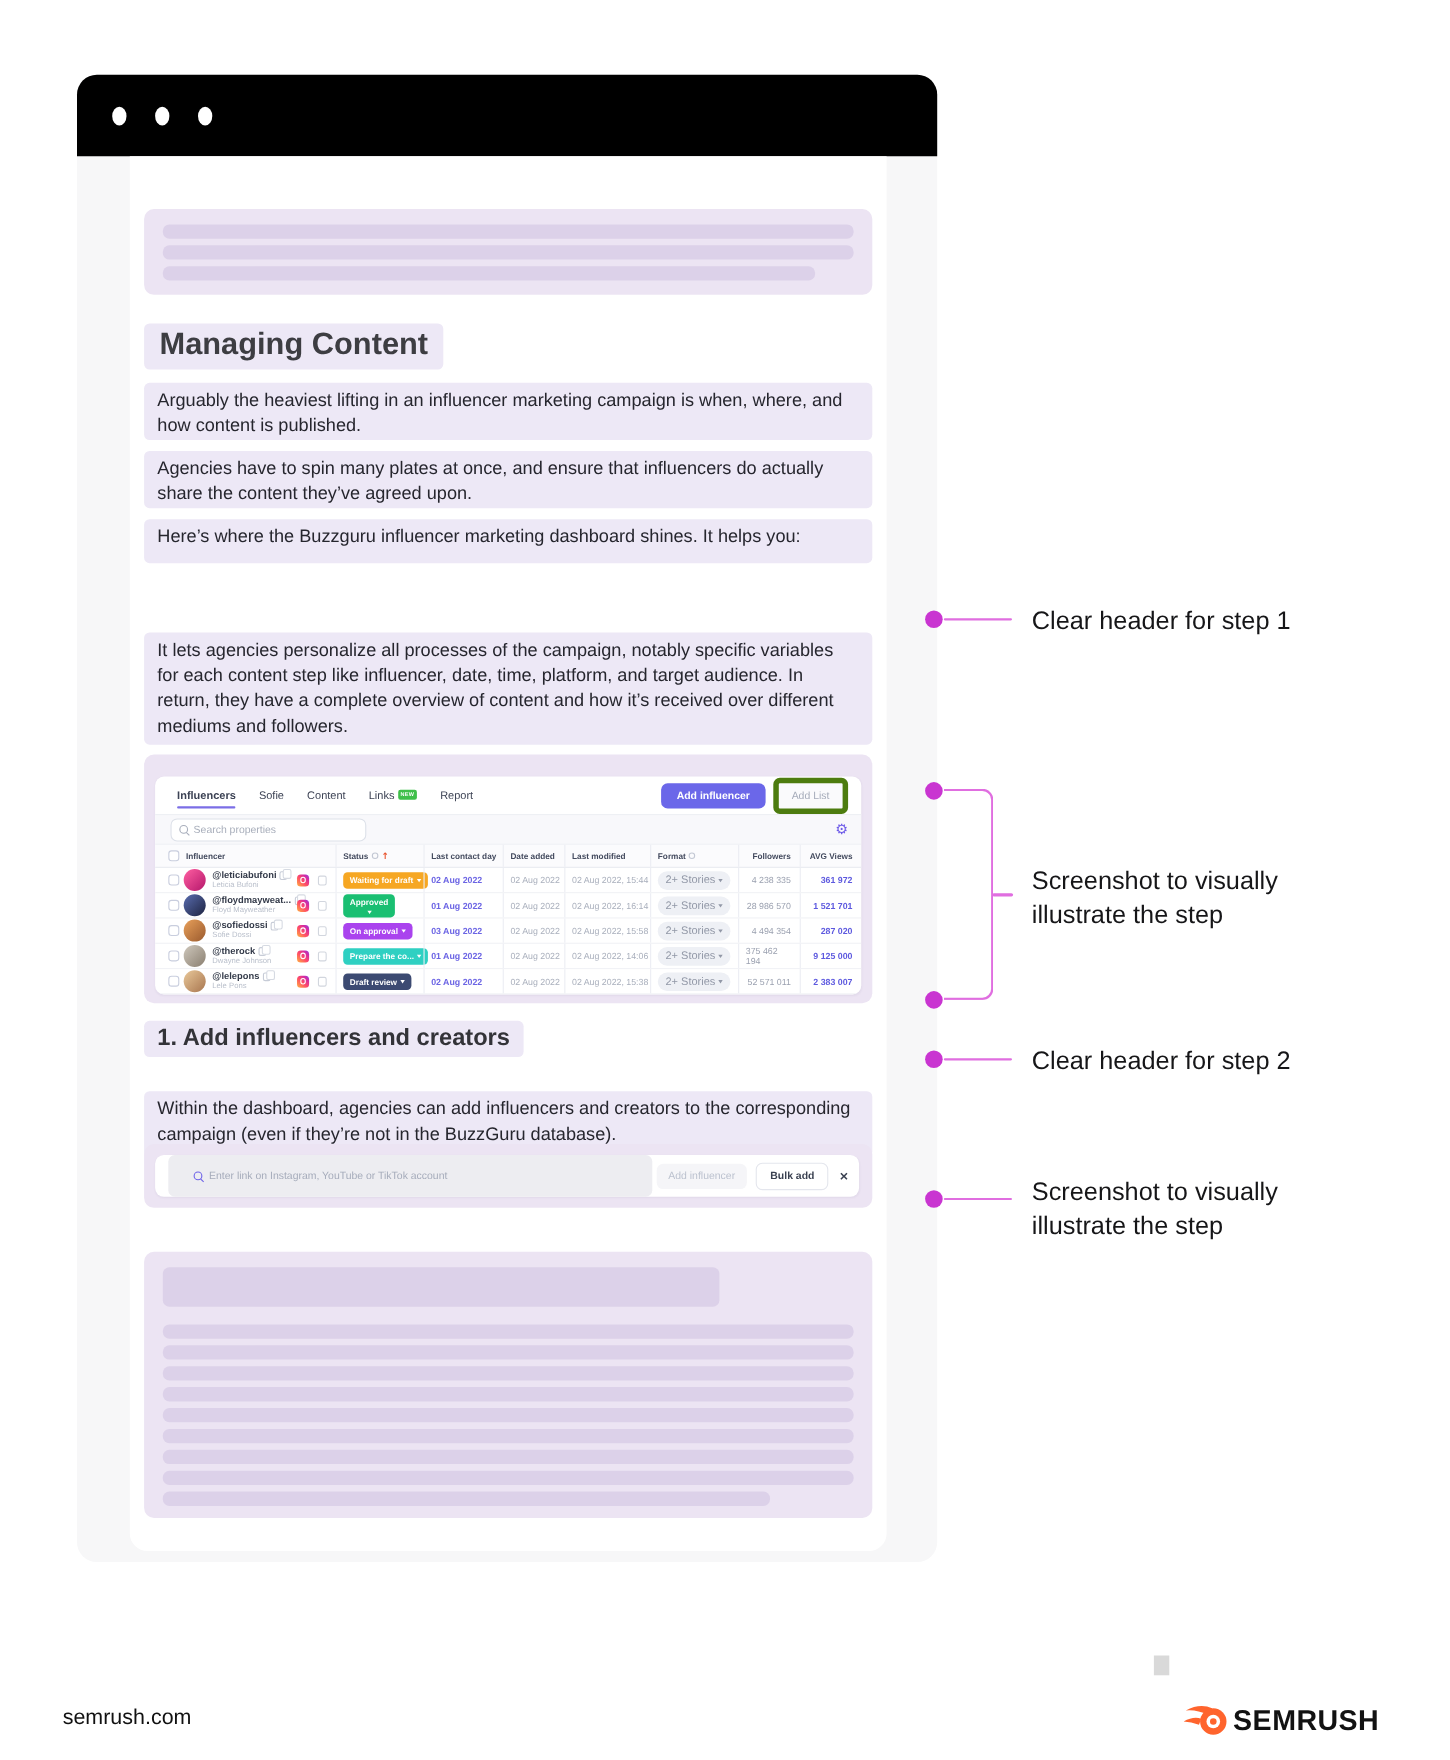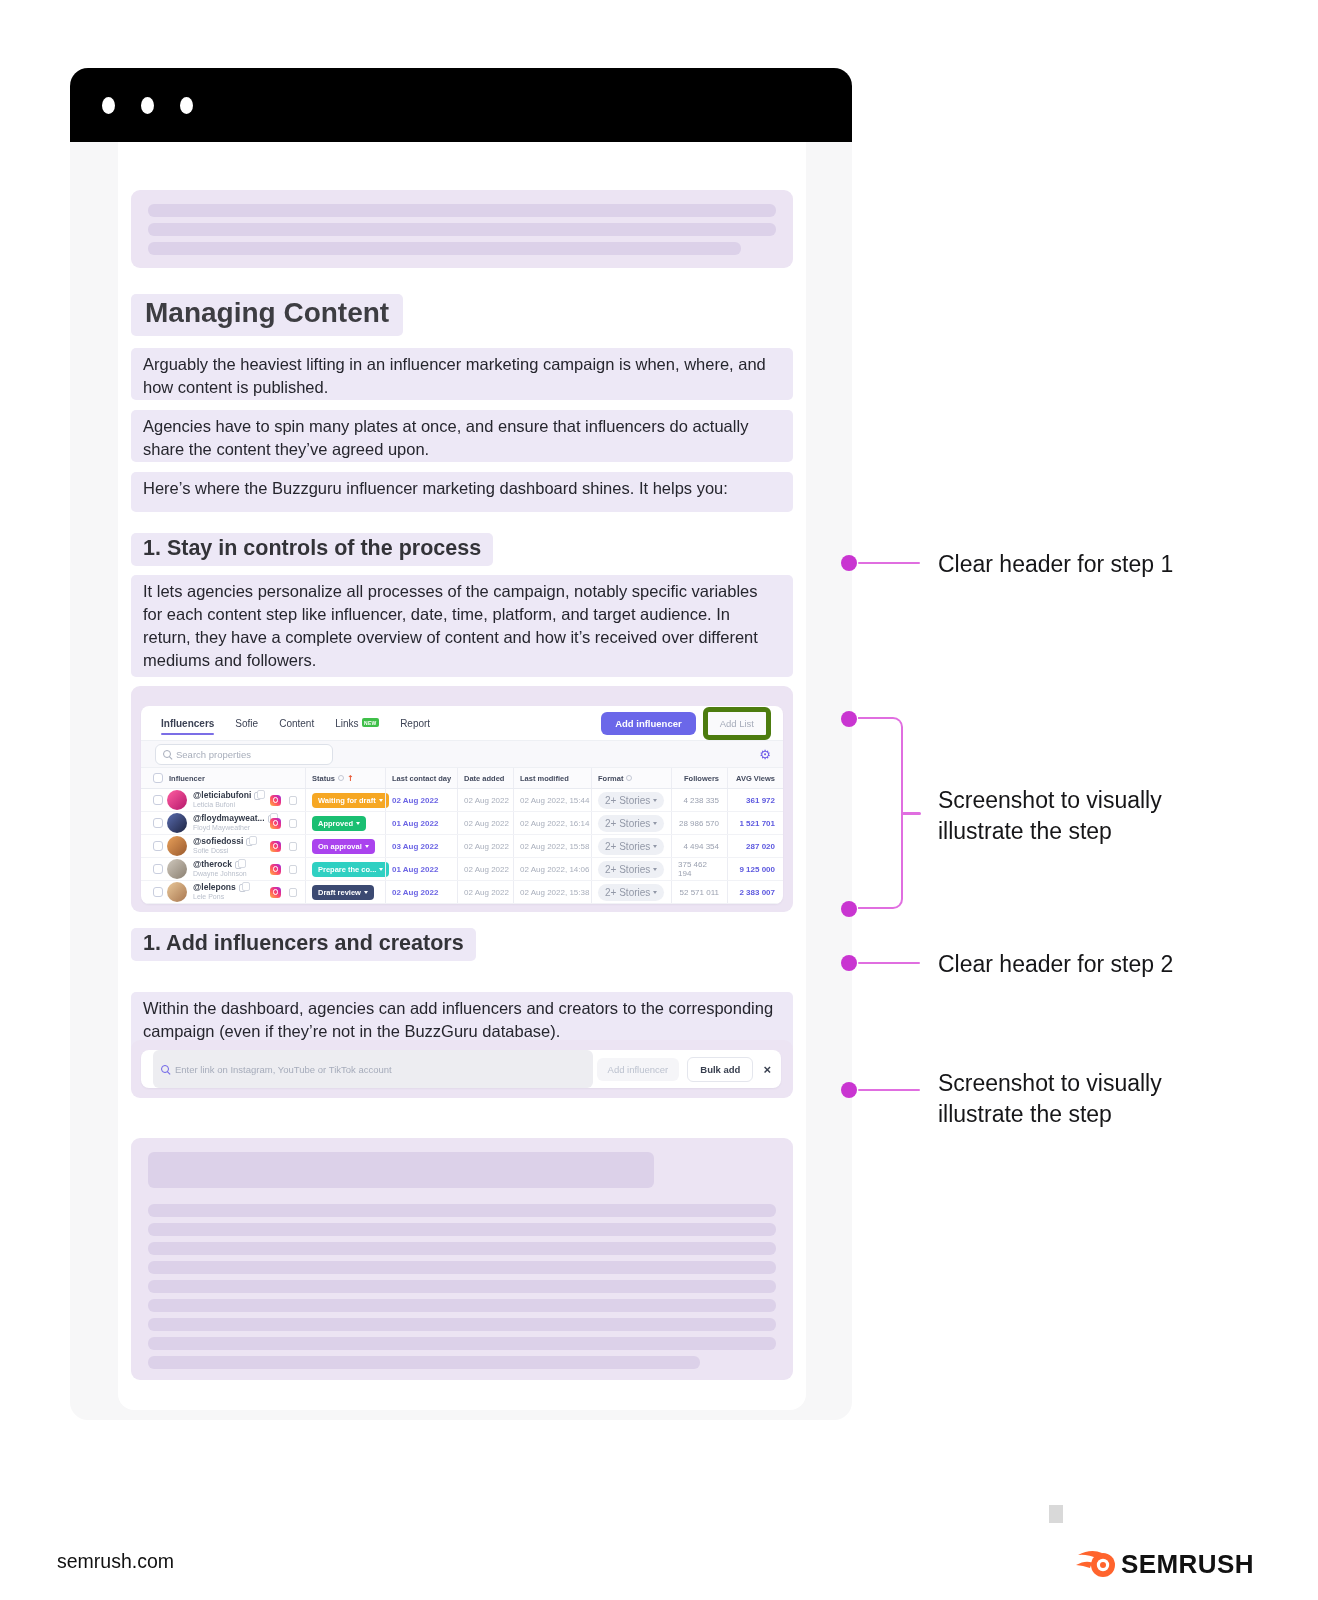--- a/index.html
+++ b/index.html
@@ -80,21 +80,21 @@
   .date-gray{color:#a9afbc;}
   .num-gray{color:#9ba1b0;}
   .num-purple{color:#5d59df;font-weight:700;}
   .info-dot{width:6px;height:6px;border:1px solid #c3c8d4;border-radius:50%;flex:0 0 auto;}
   .sort-up{color:#e8522c;font-size:8px;font-family:"DejaVu Sans",sans-serif;}
 
   
   .add-card{position:absolute;left:10px;top:10px;width:640px;height:38px;display:flex;
             align-items:center;padding:0 10px 0 12px;}
   .add-input{width:440px;height:38px;background:#ededf1;border-radius:6px;display:flex;
-             align-items:center;gap:6px;padding-left:8px;font-size:9.5px;color:#a6acbb;text-align:right;}
+             align-items:center;gap:6px;padding-left:23px;font-size:9.5px;color:#a6acbb;text-align:right;}
   .add-ghost{margin-left:auto;background:#f5f5f8;border:none;border-radius:6px;color:#bcc2cf;
              font-size:9.5px;padding:6px 11px;}
   .bulk-btn{background:#fff;border:1px solid #e4e6ed;border-radius:6px;color:#394050;
             font-size:9.5px;font-weight:700;padding:6px 12px;margin-left:8px;}
   .close-x{font-size:13px;font-weight:700;color:#394050;margin-left:10px;line-height:1;}
 
   
   .a-dot{position:absolute;width:16px;height:16px;border-radius:50%;background:#c935d1;}
   .a-line{position:absolute;height:2.5px;background:#e06ee0;border-radius:2px;}
   .a-bracket{position:absolute;left:858px;top:717px;width:45px;height:192px;
@@ -128,21 +128,20 @@
         <div class="skel-bar" style="left:17px;top:33px;width:628px;height:13px;"></div>
         <div class="skel-bar" style="left:17px;top:52px;width:593px;height:13px;"></div>
       </div>
 
       <div class="chip" style="position:absolute;left:13px;top:152px;display:inline-block;padding:3px 14px 7px;font-size:28px;font-weight:700;color:#3d3d42;">Managing Content</div>
 
       <div class="para chip" style="top:206px;height:52px;">Arguably the heaviest lifting in an influencer marketing campaign is when, where, and how content is published.</div>
       <div class="para chip" style="top:268px;height:52px;">Agencies have to spin many plates at once, and ensure that influencers do actually share the content they’ve agreed upon.</div>
       <div class="para chip" style="top:330px;height:40px;">Here’s where the Buzzguru influencer marketing dashboard shines. It helps you:</div>
 
-      <div class="h-step chip" style="top:391px;">1. Stay in controls of the process</div>
       <div class="para chip" style="top:433px;height:102px;">It lets agencies personalize all processes of the campaign, notably specific variables for each content step like influencer, date, time, platform, and target audience. In return, they have a complete overview of content and how it’s received over different mediums and followers.</div>
 
       <div class="panel" style="position:absolute;left:13px;top:544px;width:662px;height:226px;">
         <div class="card dash-card">
 
           <div class="tabs-row">
             <span class="tab active">Influencers</span>
             <span class="tab">Sofie</span>
             <span class="tab">Content</span>
             <span class="tab"><span>Links</span><span class="tab-badge">NEW</span></span>
@@ -237,21 +236,21 @@
                   <span class="handle">
                     <span>@floydmayweat...</span>
                     <span class="ic-copy"></span>
                   </span>
                   <span class="subname">Floyd Mayweather</span>
                 </span>
               <span class="ic-insta"></span>
               <span class="ic-doc"></span>
             </div>
             <div class="tc sep">
-                <span class="status-chip" style="background-color: rgb(26, 191, 114);">
+                <span class="status-chip" style="background-color: rgb(26, 191, 114); flex-direction: column;">
                   <span>Approved</span>
                   <span class="caret"></span>
                 </span>
               </div>
             <div class="tc sep date-link">01 Aug 2022</div>
             <div class="tc sep date-gray">02 Aug 2022</div>
             <div class="tc sep date-gray">02 Aug 2022, 16:14</div>
             <div class="tc sep">
                 <span class="fmt-chip">
                   <span>2+ Stories</span>

